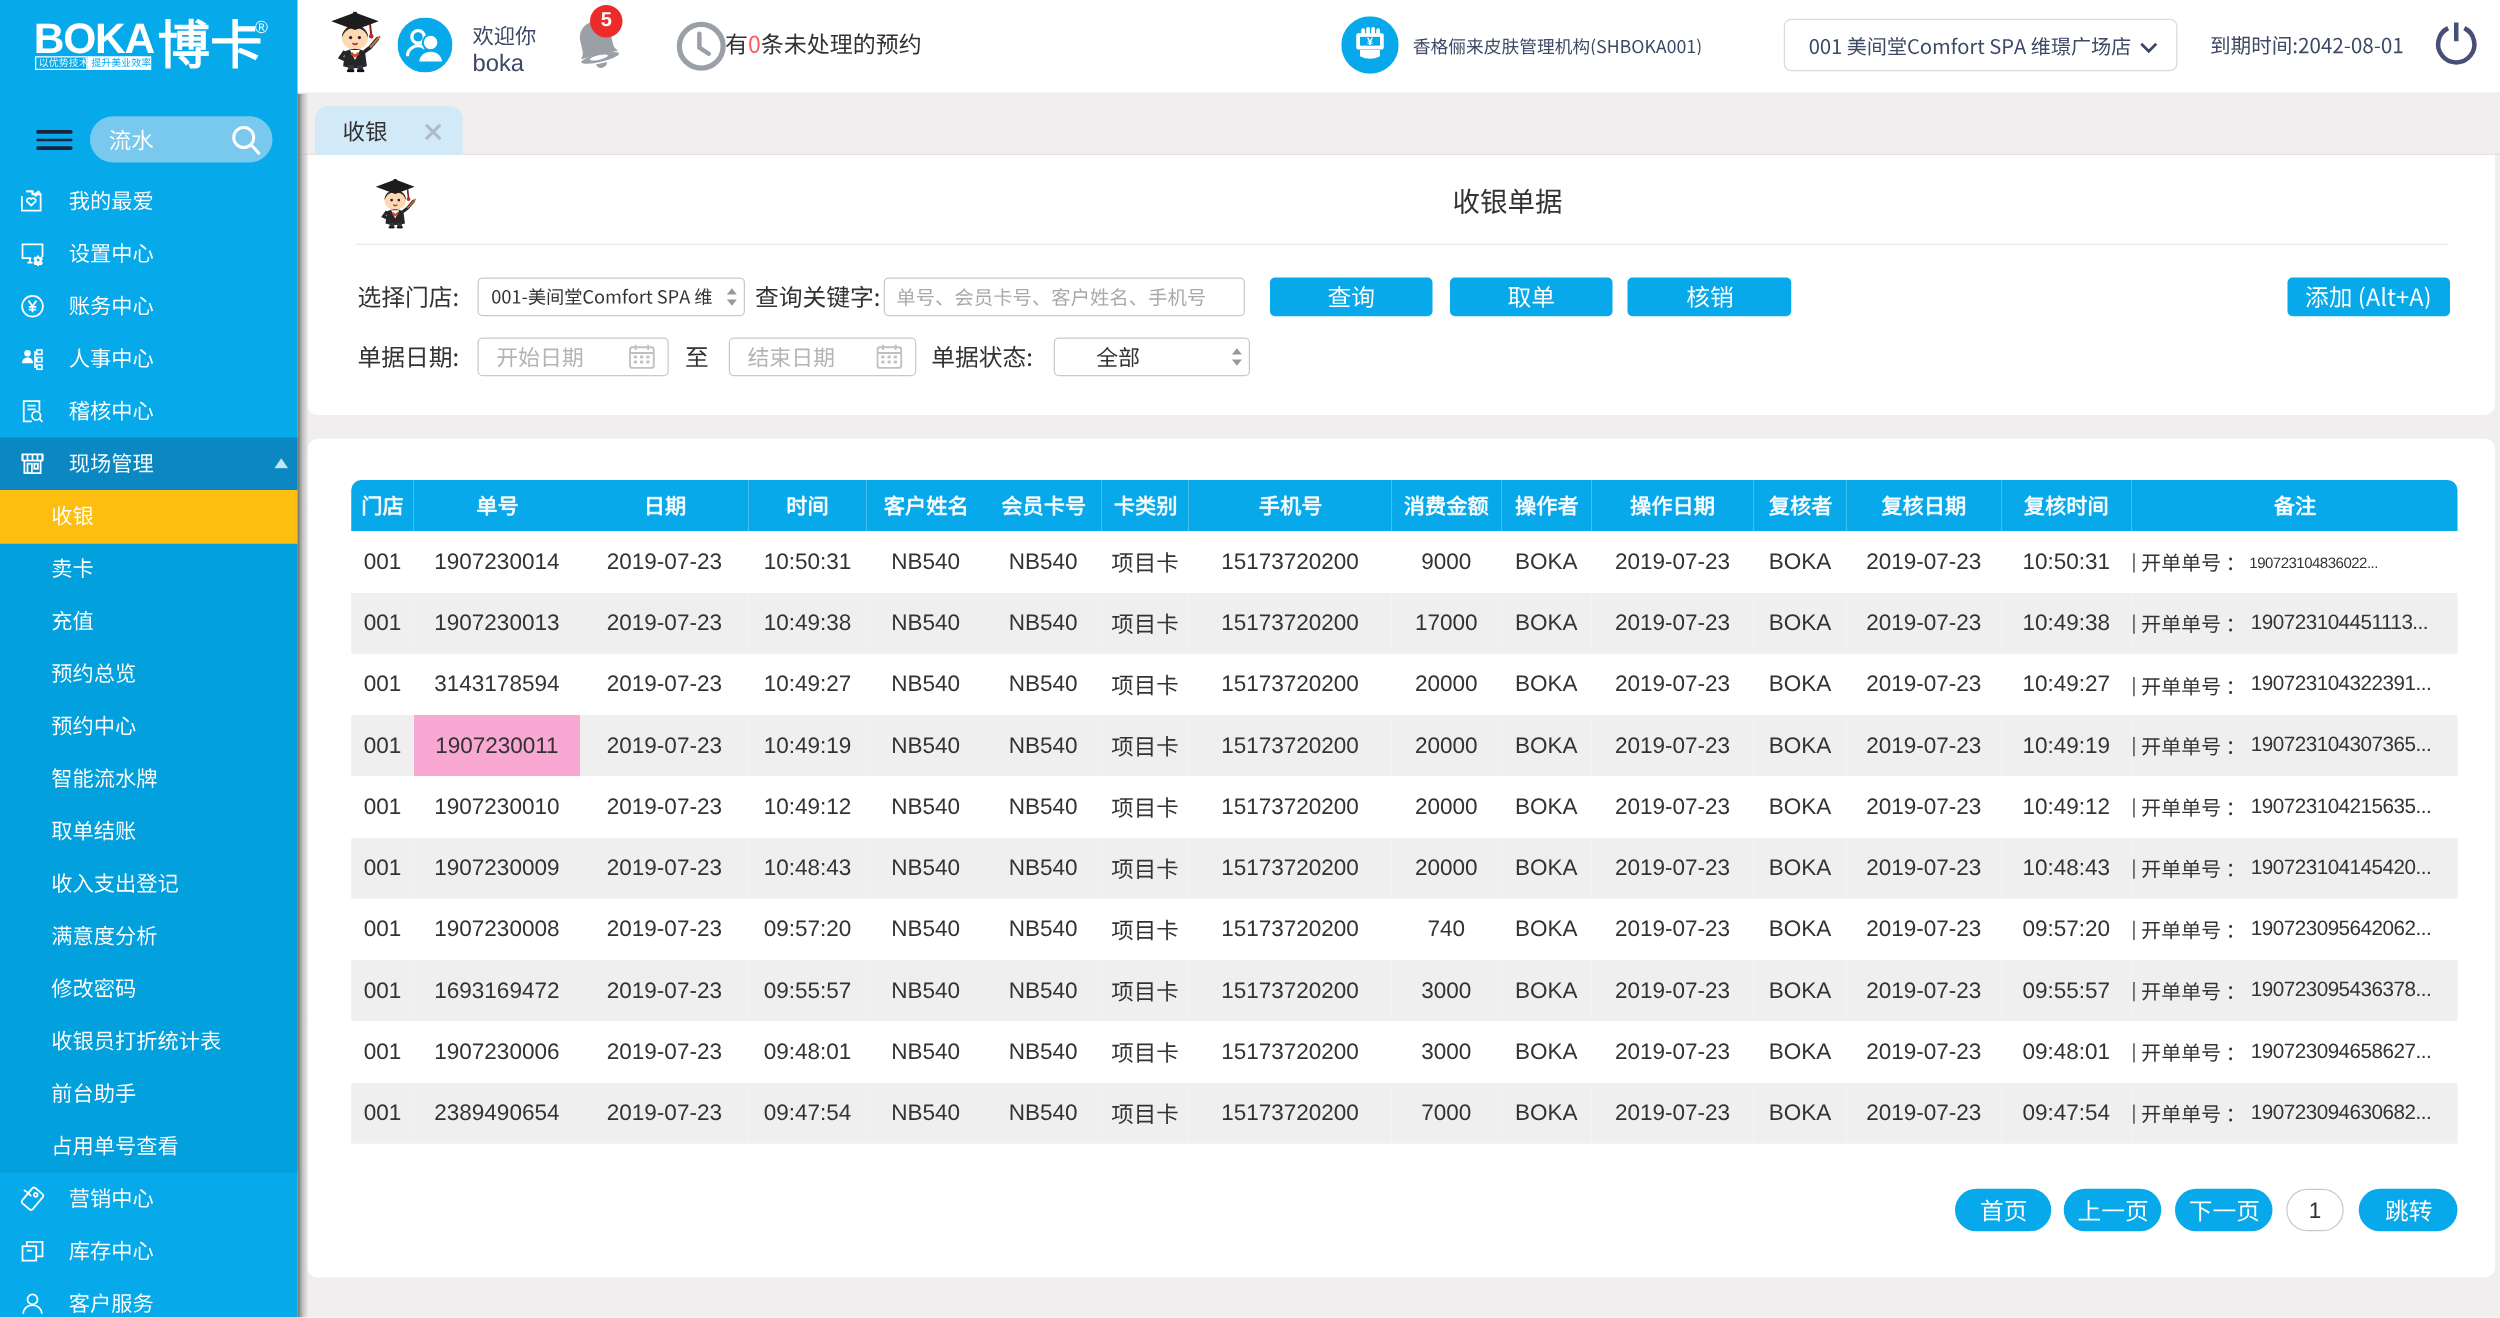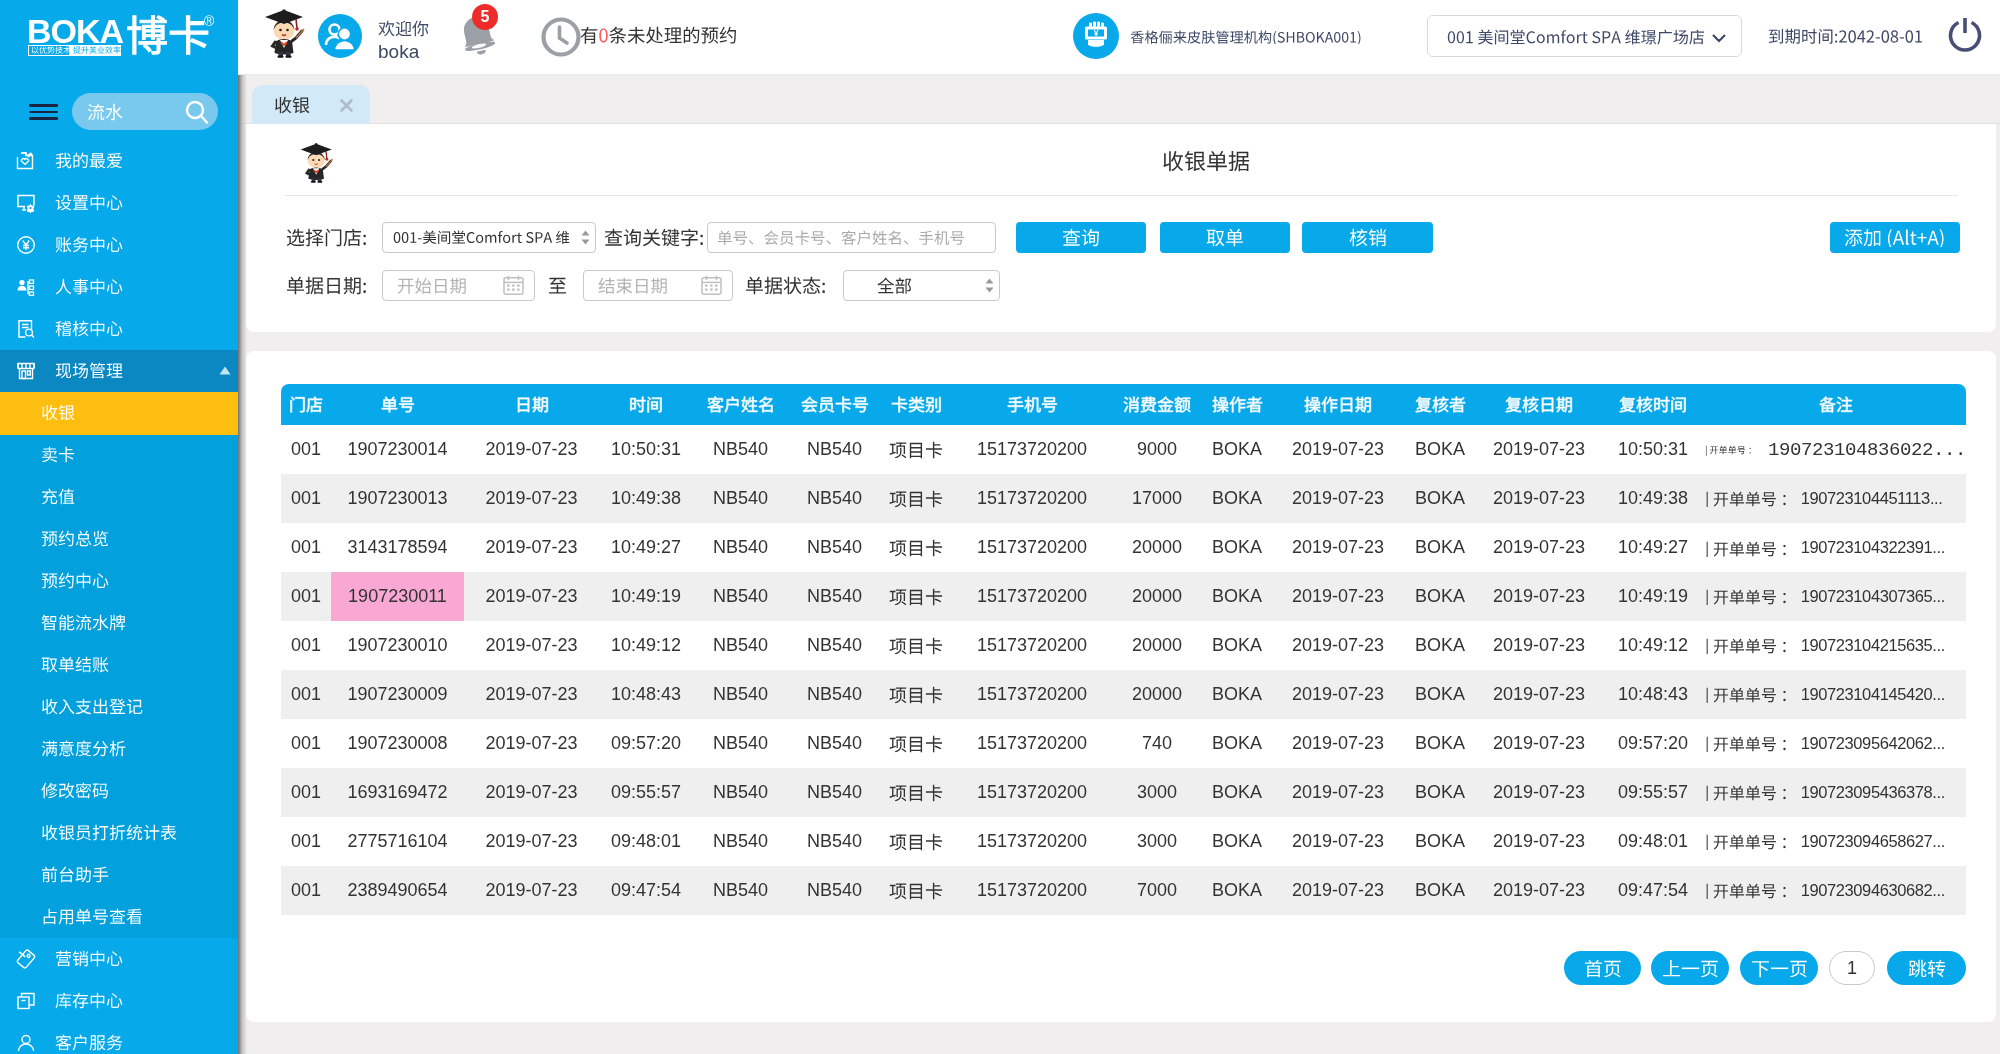--- a/index.html
+++ b/index.html
@@ -645,21 +645,21 @@
             <svg style="" width="91.5" height="16.0" viewBox="0 -880 5718 1000">
               <g transform="scale(1,-1)" fill="#333">
                 <use href="#u7c" x="0"></use>
                 <use href="#u5f00" x="494"></use>
                 <use href="#u5355" x="1494"></use>
                 <use href="#u5355" x="2494"></use>
                 <use href="#u53f7" x="3494"></use>
                 <use href="#uff1a" x="4718"></use>
               </g>
             </svg>
-            <span style="font-size:19px;letter-spacing:-0.4px;font-family:Liberation Mono, monospace;">&nbsp;190723104836022...</span>
+            <span style="font-size:12px;letter-spacing:-0.4px;">&nbsp;190723104836022...</span>
           </div>
         </td>
       </tr>
       <tr>
         <td style="height:49px;text-align:center;background:#efefef;">001</td>
         <td style="height:49px;text-align:center;background:#efefef;">1907230013</td>
         <td style="height:49px;text-align:center;background:#efefef;">2019-07-23</td>
         <td style="height:49px;text-align:center;background:#efefef;">10:49:38</td>
         <td style="height:49px;text-align:center;background:#efefef;">NB540</td>
         <td style="height:49px;text-align:center;background:#efefef;">NB540</td>
@@ -938,21 +938,21 @@
                 <use href="#u53f7" x="3494"></use>
                 <use href="#uff1a" x="4718"></use>
               </g>
             </svg>
             <span style="font-size:16.5px;letter-spacing:-0.4px;">&nbsp;190723095436378...</span>
           </div>
         </td>
       </tr>
       <tr>
         <td style="height:49px;text-align:center;background:#fff;">001</td>
-        <td style="height:49px;text-align:center;background:#fff;">2775716104</td>
+        <td style="height:49px;text-align:center;background:#fff;">1907230006</td>
         <td style="height:49px;text-align:center;background:#fff;">2019-07-23</td>
         <td style="height:49px;text-align:center;background:#fff;">09:48:01</td>
         <td style="height:49px;text-align:center;background:#fff;">NB540</td>
         <td style="height:49px;text-align:center;background:#fff;">NB540</td>
         <td style="height:49px;text-align:center;background:#fff;">
           <div style="display:flex;justify-content:center">
             <svg style="" width="54.0" height="18.0" viewBox="0 -880 3000 1000">
               <g transform="scale(1,-1)" fill="#333">
                 <use href="#u9879" x="0"></use>
                 <use href="#u76ee" x="1000"></use>

